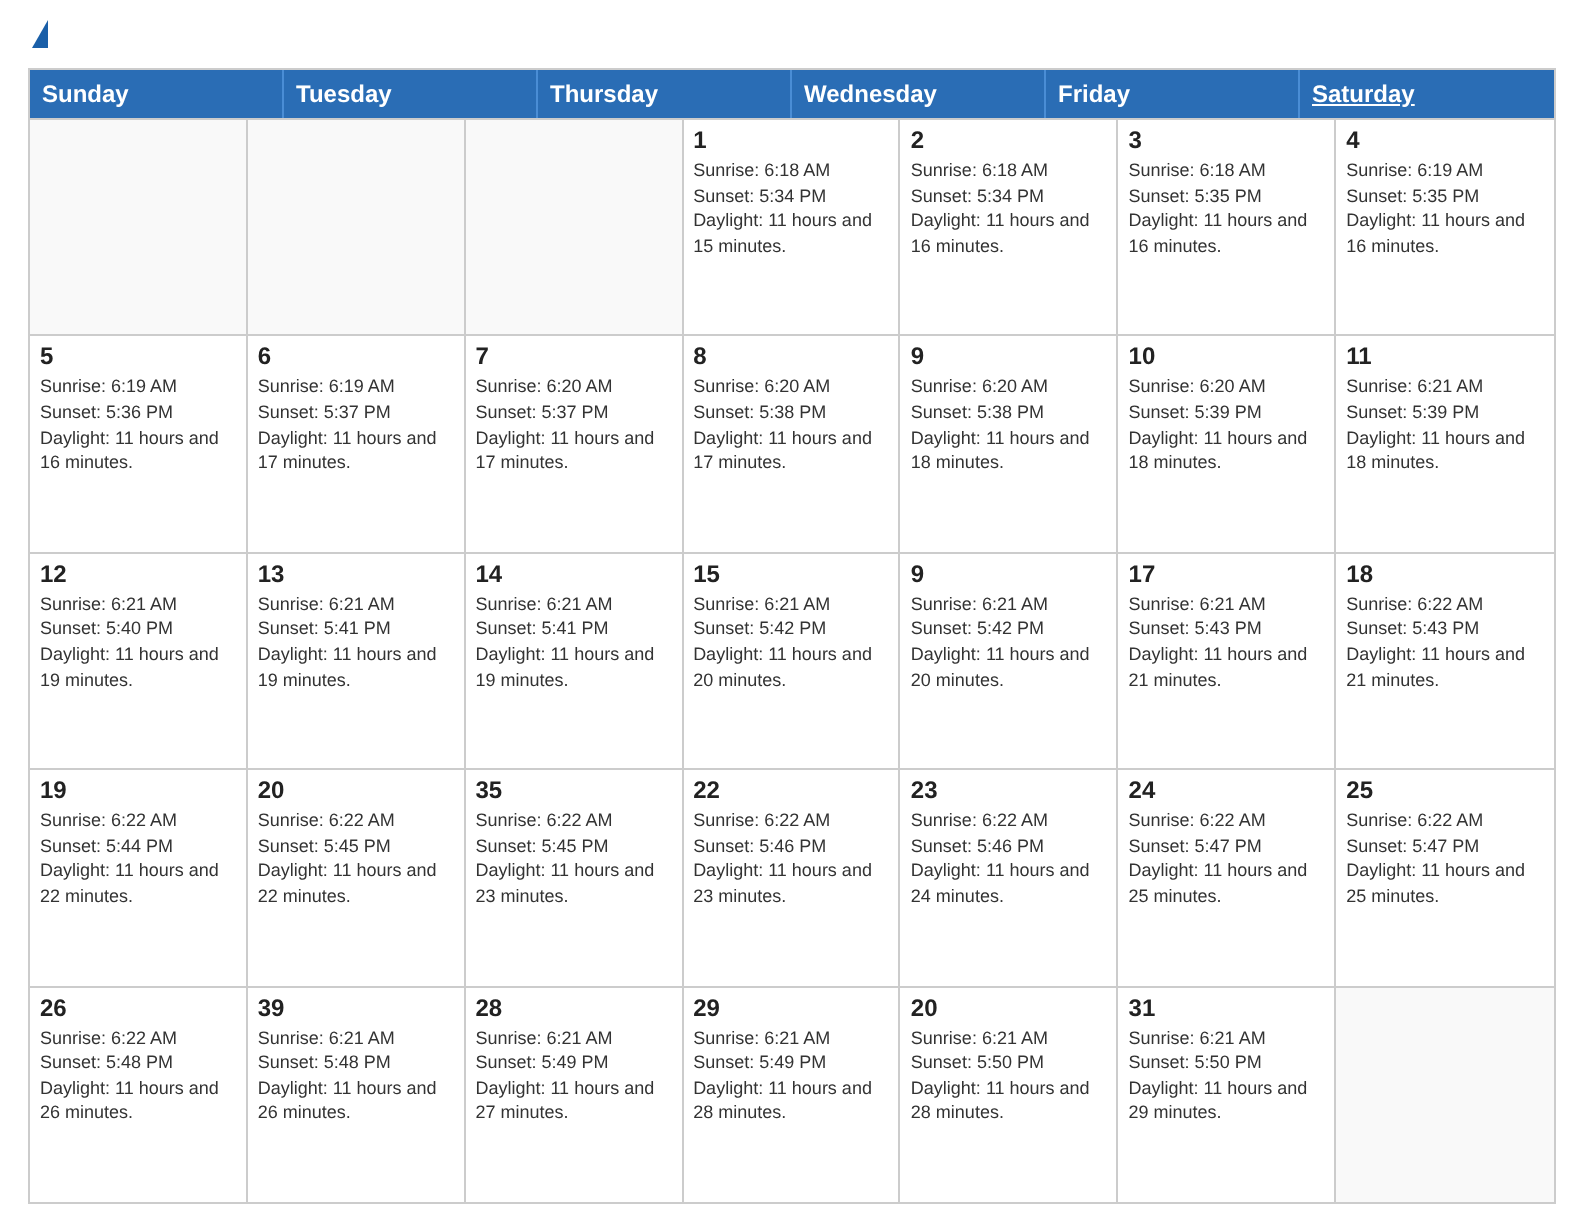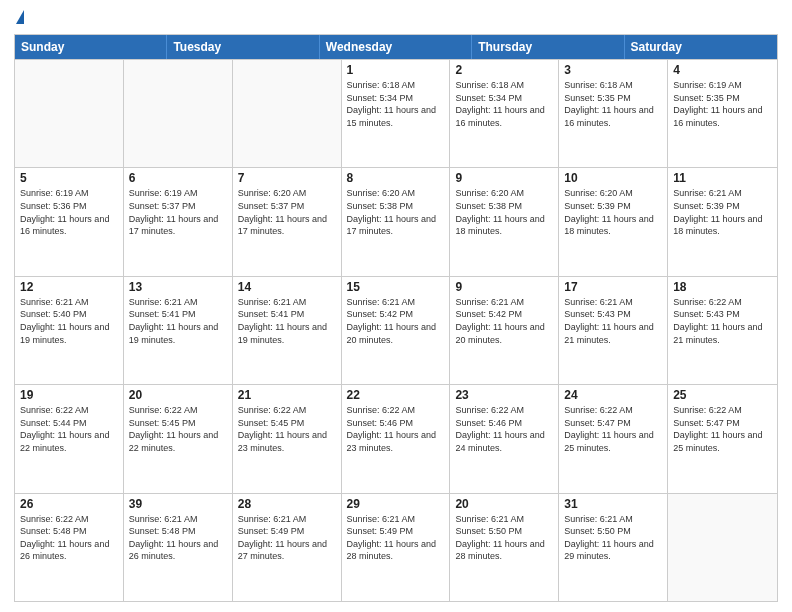--- a/index.html
+++ b/index.html
@@ -65,33 +65,34 @@
       color: #444;
     }
     .calendar {
       flex: 1;
       display: flex;
       flex-direction: column;
       border: 1px solid #ccc;
     }
     .cal-header {
       display: grid;
-      grid-template-columns: repeat(5, 1fr);
+      grid-template-columns: repeat(6, 1fr);
       background: #2a6db5;
     }
     .cal-header-cell {
       color: #fff;
       font-size: 12px;
       font-weight: bold;
       padding: 5px 6px;
       text-align: left;
       border-right: 1px solid #4a8dd5;
     }
     .cal-header-cell:last-child {
       border-right: none;
+      text-decoration: underline;
     }
     .cal-body {
       flex: 1;
       display: flex;
       flex-direction: column;
     }
     .cal-row {
       display: grid;
       grid-template-columns: repeat(7, 1fr);
       flex: 1;
@@ -140,22 +141,23 @@
     <div class="title-block">
       <div class="month-title"></div>
       <div class="location"></div>
     </div>
   </div>
 
   <div class="calendar">
     <div class="cal-header" id="cal-header">
         <div class="cal-header-cell">Sunday</div>
         <div class="cal-header-cell">Tuesday</div>
+        <div class="cal-header-cell">Thursday</div>
         <div class="cal-header-cell">Wednesday</div>
-        <div class="cal-header-cell">Thursday</div>
+        <div class="cal-header-cell">Friday</div>
         <div class="cal-header-cell">Saturday</div>
       </div>
     <div class="cal-body" id="cal-body">
         <div class="cal-row">
           <div class="cal-cell empty"></div>
           <div class="cal-cell empty"></div>
           <div class="cal-cell empty"></div>
           <div class="cal-cell">
             <span class="day-num">1</span>
             <div class="cell-text">Sunrise: 6:18 AM<br>Sunset: 5:34 PM<br>Daylight: 11 hours and 15 minutes.</div>
@@ -236,21 +238,21 @@
         <div class="cal-row">
           <div class="cal-cell">
             <span class="day-num">19</span>
             <div class="cell-text">Sunrise: 6:22 AM<br>Sunset: 5:44 PM<br>Daylight: 11 hours and 22 minutes.</div>
           </div>
           <div class="cal-cell">
             <span class="day-num">20</span>
             <div class="cell-text">Sunrise: 6:22 AM<br>Sunset: 5:45 PM<br>Daylight: 11 hours and 22 minutes.</div>
           </div>
           <div class="cal-cell">
-            <span class="day-num">21</span>
+            <span class="day-num">35</span>
             <div class="cell-text">Sunrise: 6:22 AM<br>Sunset: 5:45 PM<br>Daylight: 11 hours and 23 minutes.</div>
           </div>
           <div class="cal-cell">
             <span class="day-num">22</span>
             <div class="cell-text">Sunrise: 6:22 AM<br>Sunset: 5:46 PM<br>Daylight: 11 hours and 23 minutes.</div>
           </div>
           <div class="cal-cell">
             <span class="day-num">23</span>
             <div class="cell-text">Sunrise: 6:22 AM<br>Sunset: 5:46 PM<br>Daylight: 11 hours and 24 minutes.</div>
           </div>

